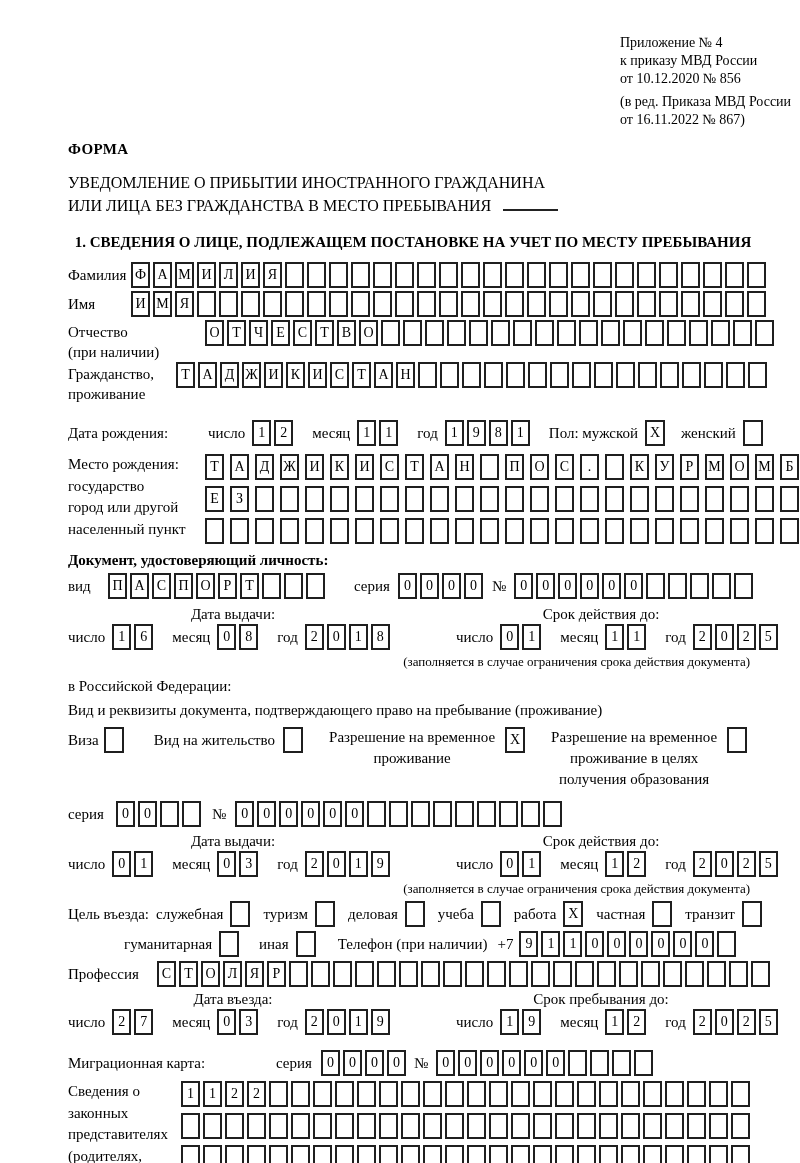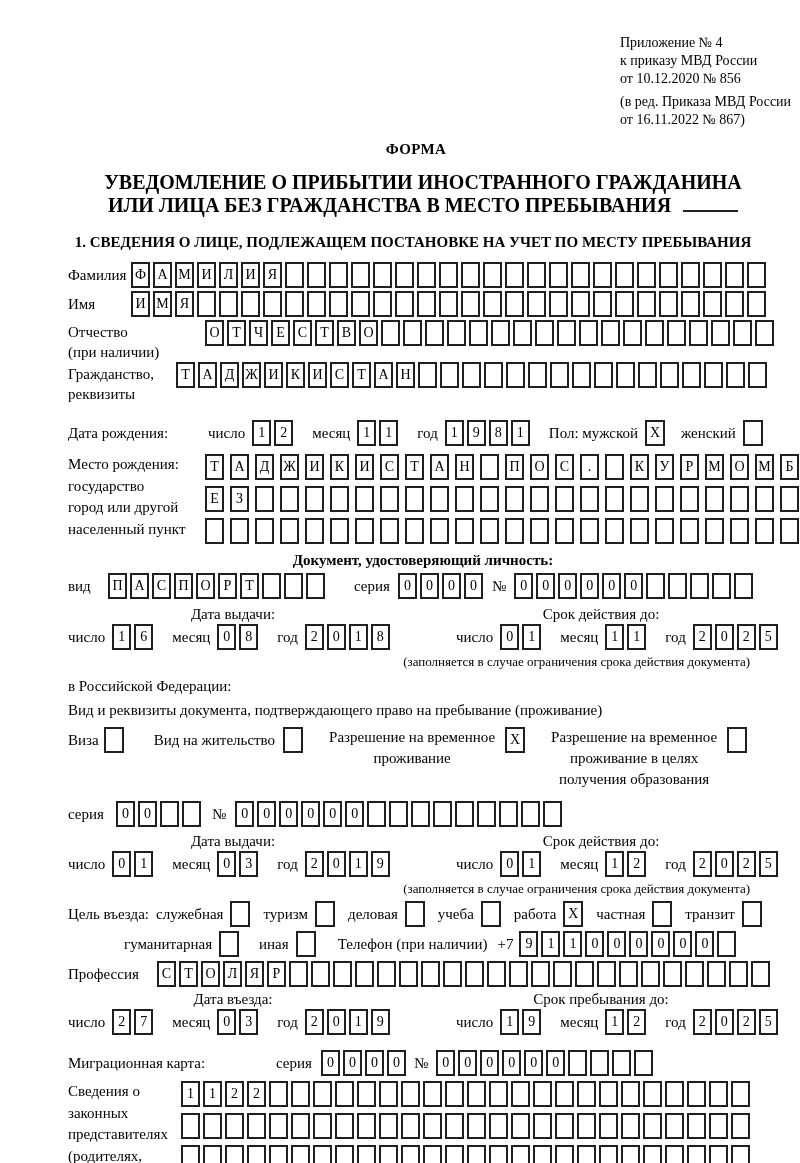--- a/index.html
+++ b/index.html
@@ -1,22 +1,22 @@
 <!DOCTYPE html>
 <html><head>
 <meta charset="utf-8">
 <style>
   html,body{margin:0;padding:0;background:#e8e8e8}
   body{width:800px;height:1163px;overflow:hidden;font-family:"Liberation Serif",serif;color:#000}
   .page{width:800px;height:1163px;background:#fff;box-sizing:border-box;padding:34px 22px 0 68px;font-size:15px}
   
   .appendix{margin-left:552px;font-size:14px;line-height:18px;width:220px}
   .apx-gap{margin-top:5px}
-  .forma{text-align:center;padding-right:14px;font-weight:bold;margin-top:12px;letter-spacing:.4px}
-  .title{text-align:center;font-weight:bold;font-size:20px;margin-top:13px;line-height:23px}
+  .forma{text-align:left;padding-right:14px;font-weight:bold;margin-top:12px;letter-spacing:.4px}
+  .title{font-weight:normal;font-size:16px;margin-top:13px;line-height:23px}
   .t-underline{display:inline-block;width:55px;border-bottom:2px solid #222;margin-left:12px;height:14px}
   .sec-head{font-weight:bold;font-size:15px;margin-top:17px;text-align:center;white-space:nowrap;margin-left:-20px}
   
   .frow{display:flex;align-items:flex-start;margin-bottom:3px}
   .flabel,.dlabel,.inl{line-height:26px;flex:0 0 auto}
   .w63{width:63px}.w40{width:40px}.w108{width:108px}.w137{width:137px}.w140{width:140px}
   .two-line{display:block}
   .two-line span{display:block;line-height:20px}
   .two-line span:first-child{margin-top:2px}
   .cells{display:flex;flex:0 0 auto}
@@ -24,21 +24,21 @@
         display:flex;align-items:center;justify-content:center;font-size:14px;background:#fff}
   .wide .cell{margin-right:6px}
   .cbox{box-sizing:border-box;width:20px;height:26px;border:2px solid #1f1f1f;display:inline-flex;
         align-items:center;justify-content:center;font-size:14px;flex:0 0 20px}
   
   .lblock{display:flex;margin-bottom:2px}
   .lblock-labels{flex:0 0 auto;line-height:21px}
   .lblock-labels div{line-height:21.5px}
   .lblock-rows .cells{margin-bottom:6px}
   
-  .doc-head{font-weight:bold;text-align:center;margin:2px 0 4px;font-size:15px}
+  .doc-head{font-weight:bold;margin:2px 0 4px;font-size:15px}
   
   .twocol{display:flex;margin-top:2px}
   .col-l{width:388px;flex:0 0 388px}
   .col-r{flex:1}
   .col-head{text-align:center;line-height:20px}
   .col-l .col-head{width:330px}
   .col-r .col-head{width:250px;margin-left:20px}
   .dline{display:flex;align-items:flex-start}
   .dl0{margin-right:7px}
   .dl{margin:0 7px 0 16px}
@@ -182,21 +182,21 @@
         <span class="cell"></span>
         <span class="cell"></span>
         <span class="cell"></span>
         <span class="cell"></span>
       </span>
   </div>
 
   <div class="frow" style="margin-bottom:16px">
     <span class="flabel w108 two-line">
       <span>Гражданство,</span>
-      <span>реквизиты</span>
+      <span>проживание</span>
     </span>
     <span class="cells">
         <span class="cell">Т</span>
         <span class="cell">А</span>
         <span class="cell">Д</span>
         <span class="cell">Ж</span>
         <span class="cell">И</span>
         <span class="cell">К</span>
         <span class="cell">И</span>
         <span class="cell">С</span>

